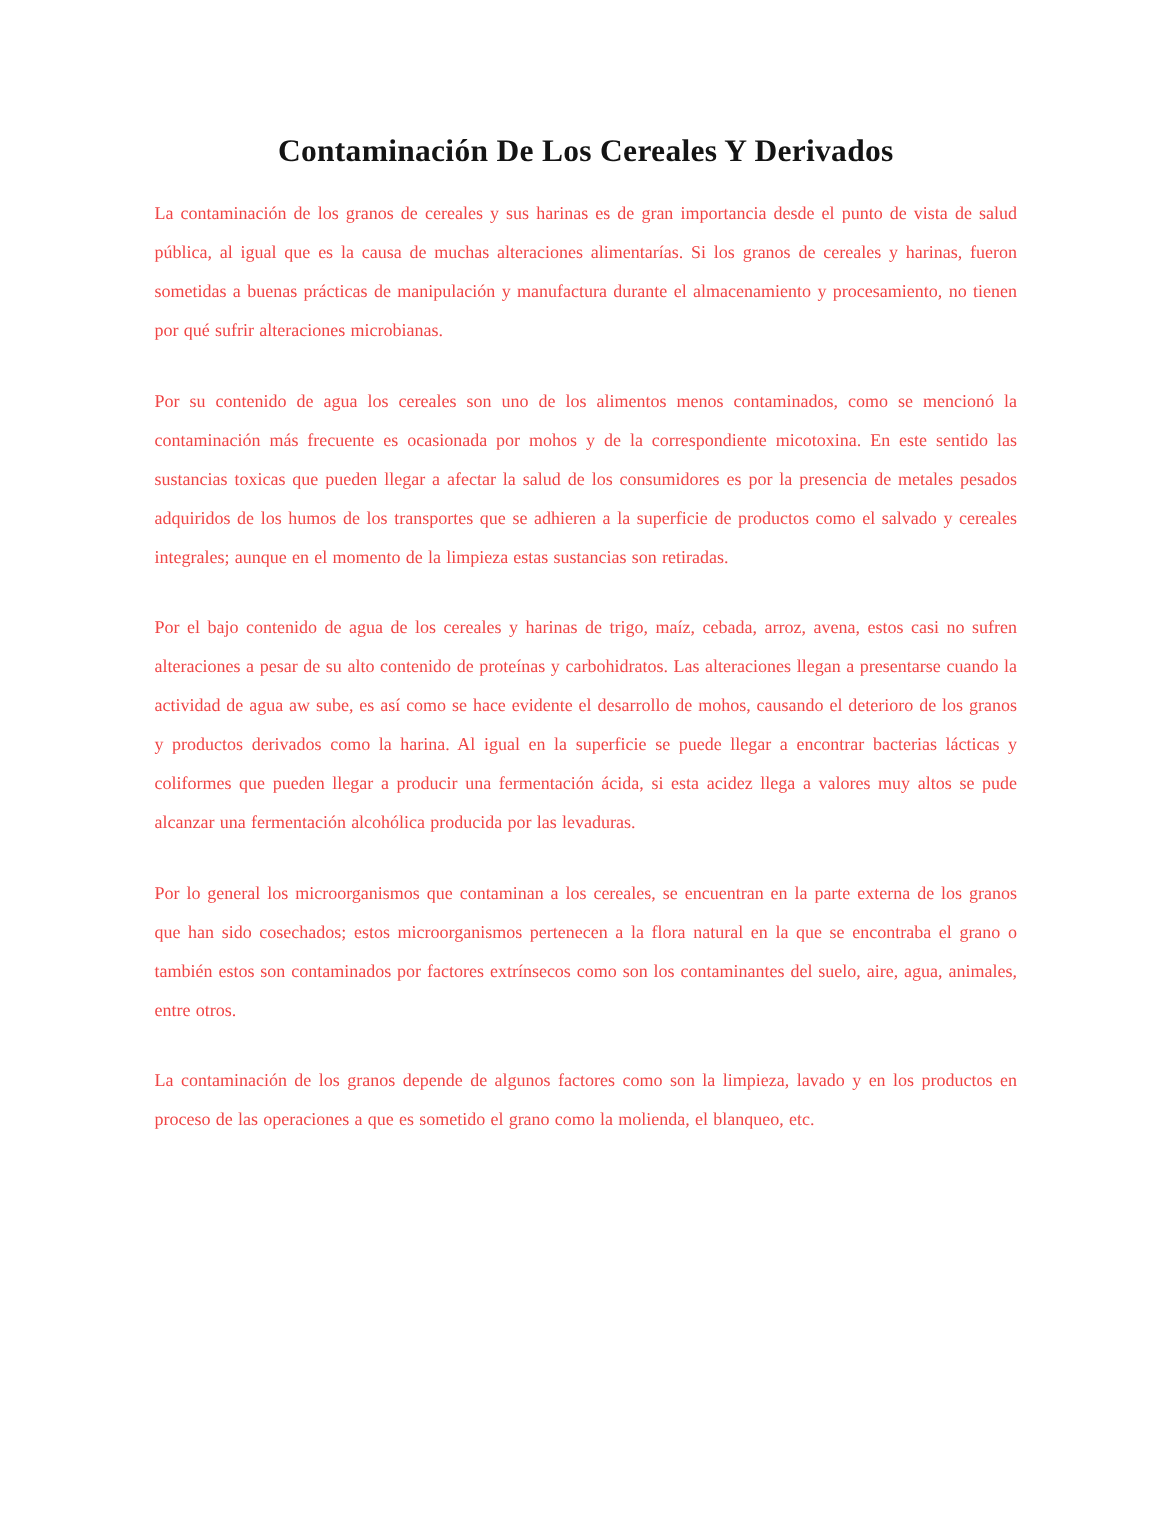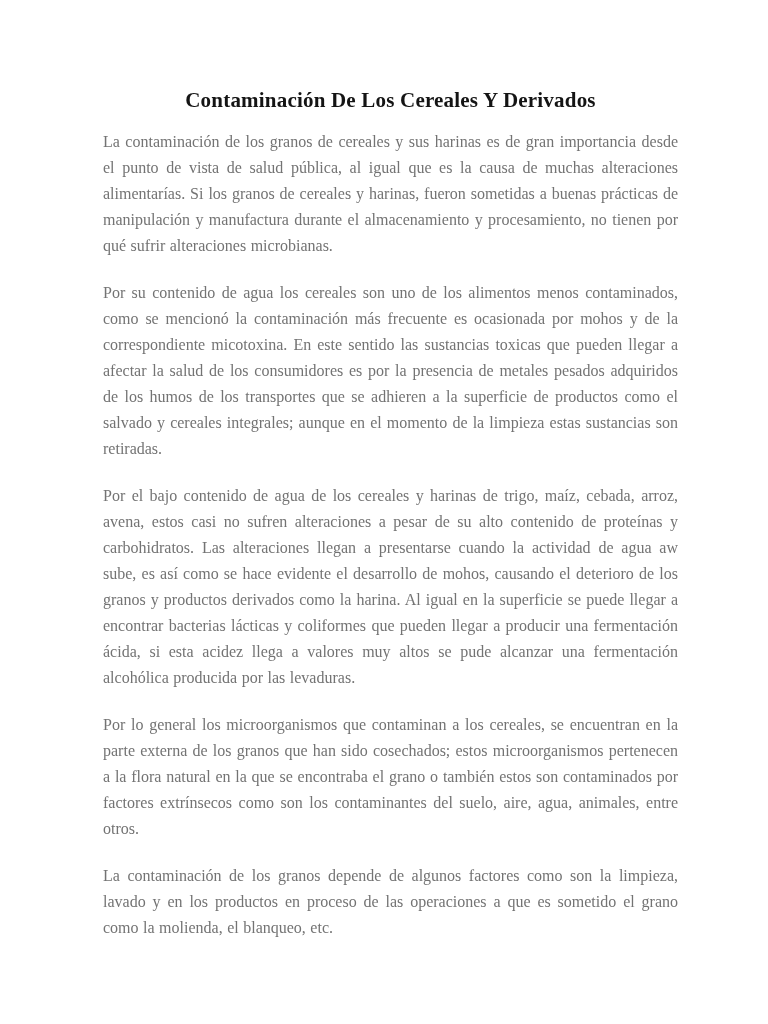--- a/index.html
+++ b/index.html
@@ -24,25 +24,25 @@
   .doc-title {
     font-size: 21px;
     line-height: 28px;
     font-weight: bold;
     text-align: center;
     color: #141414;
     margin: 0 0 15px 0;
     letter-spacing: 0.2px;
   }
   .doc-paragraph {
-    font-size: 16px;
+    font-size: 12px;
     line-height: 26px;
     text-align: justify;
     text-justify: inter-word;
-    color: #737373;
+    color: #ef4444;
     margin: 0 0 21px 0;
     word-spacing: 0.5px;
   }
   .doc-paragraph:last-child {
     margin-bottom: 0;
   }
 </style>
 </head>
 <body>
 

